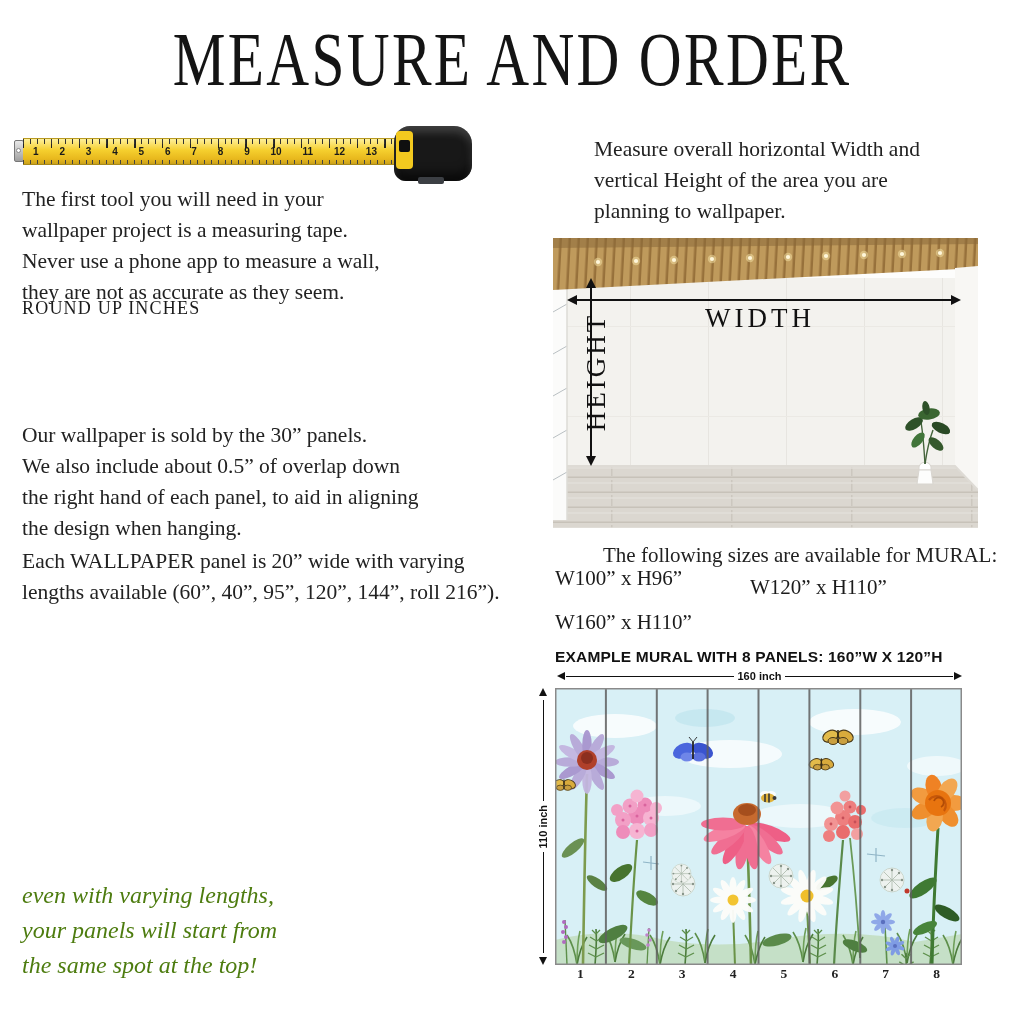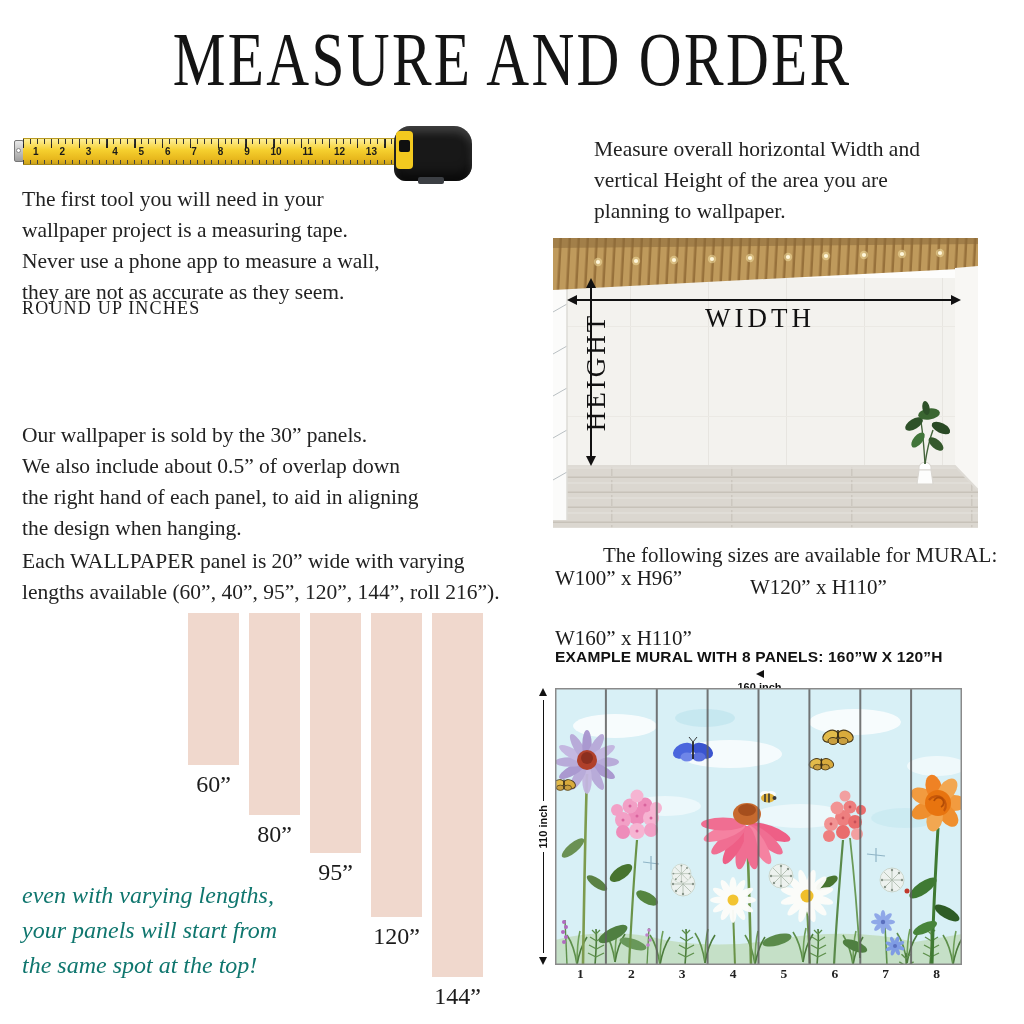--- a/index.html
+++ b/index.html
@@ -8,21 +8,21 @@
   #page { position:relative; width:1024px; height:1024px; background:#fff; overflow:hidden; }
 
   
   .title-wrap { position:absolute; top:16px; left:0; width:1024px; text-align:center; }
   .title-wrap h1 { display:inline-block; font-size:76px; font-weight:500; letter-spacing:3px;
                    transform:scaleX(0.78); transform-origin:center; white-space:nowrap; color:#141414; }
 
   
   .h2 { position:absolute; font-size:18px; letter-spacing:1.2px; font-weight:400; color:#1b1b1b; }
   .para { position:absolute; font-size:21.5px; line-height:31px; white-space:pre-line; color:#222; }
-  .note { position:absolute; font-size:24px; line-height:35px; font-style:italic; white-space:pre-line; color:#0f766e; }
+  .note { position:absolute; font-size:24px; line-height:35px; font-style:italic; white-space:pre-line; color:#4d7c0f; }
 
   
   .tape { position:absolute; left:14px; top:126px; width:458px; height:56px; }
   .tape-hook { position:absolute; left:0; top:14px; width:10px; height:22px; background:linear-gradient(#e8e8e8,#9f9f9f); border:1px solid #777; border-radius:2px; }
   .tape-hole { position:absolute; left:2px; top:22px; width:5px; height:5px; border-radius:50%; background:#fff; border:1px solid #888; }
   .tape-strip { position:absolute; left:9px; top:12px; width:390px; height:27px;
                 background:linear-gradient(#fef09a 0%, #f5cf2e 45%, #e8b81d 80%, #caa21a 100%);
                 border-top:1px solid #b89a23; border-bottom:1px solid #a8891a; }
   .ticks-major { position:absolute; top:0; left:0; right:0; height:9px;
                  background:repeating-linear-gradient(90deg,#222 0 1.4px,transparent 1.4px 27.8px); }
@@ -39,27 +39,27 @@
   .case-clip { position:absolute; left:24px; bottom:-3px; width:26px; height:7px; background:#3c3f44; border-radius:2px; }
 
   
   .bars { position:absolute; left:188px; top:613px; display:flex; gap:10px; align-items:flex-start; }
   .bar-col { display:flex; flex-direction:column; align-items:center; width:51px; }
   .bar { width:51px; }
   .bar-label { margin-top:6px; font-size:24px; color:#1b1b1b; }
 
   
   .sizes-grid { position:absolute; left:555px; top:566px; width:430px; display:grid;
-                grid-template-columns:195px 235px; row-gap:17px; font-size:21px; }
+                grid-template-columns:195px 235px; row-gap:1px; font-size:21px; }
   .sizes-grid .c2 { padding-top:9px; }
   .ex-head { position:absolute; left:555px; top:648px; font-family:"Liberation Sans",sans-serif;
              font-weight:bold; font-size:15.5px; color:#111; letter-spacing:.2px; }
 
   
-  .harrow { position:absolute; display:flex; align-items:center; gap:1px;flex-direction:column; }
+  .harrow { position:absolute; display:flex; align-items:center; gap:1px; }
   .harrow .ln { flex:1; border-top:1.5px solid #111; height:0; }
   .harrow .lbl { font-family:"Liberation Sans",sans-serif; font-weight:bold; font-size:11px; color:#111; padding:0 2px; }
   .ah { width:0; height:0; border-top:4px solid transparent; border-bottom:4px solid transparent; }
   .ah.l { border-right:8px solid #111; }
   .ah.r { border-left:8px solid #111; }
   .varrow { position:absolute; display:flex; flex-direction:column; align-items:center; gap:4px; }
   .varrow .lnv { flex:1; border-left:1.5px solid #111; width:0; }
   .varrow .lblv { font-family:"Liberation Sans",sans-serif; font-weight:bold; font-size:11px; color:#111;
                   writing-mode:vertical-rl; transform:rotate(180deg); }
   .av { width:0; height:0; border-left:4px solid transparent; border-right:4px solid transparent; }
@@ -118,42 +118,20 @@
 Never use a phone app to measure a wall,
 they are not as accurate as they seem.</div>
   <div class="h2" style="left:22px; top:298px;">ROUND UP INCHES</div>
   <div class="para" style="left:22px; top:420px;">Our wallpaper is sold by the 30” panels.
 We also include about 0.5” of overlap down
 the right hand of each panel, to aid in aligning
 the design when hanging.</div>
   <div class="para" style="left:22px; top:546px;">Each WALLPAPER panel is 20” wide with varying
 lengths available (60”, 40”, 95”, 120”, 144”, roll 216”).</div>
 
-  <div class="bars">
-    <div class="bar-col">
-      <div class="bar" style="height: 152px; background: rgb(240, 216, 205);"></div>
-      <div class="bar-label">60”</div>
-    </div>
-    <div class="bar-col">
-      <div class="bar" style="height: 202px; background: rgb(240, 216, 205);"></div>
-      <div class="bar-label">80”</div>
-    </div>
-    <div class="bar-col">
-      <div class="bar" style="height: 240px; background: rgb(240, 216, 205);"></div>
-      <div class="bar-label">95”</div>
-    </div>
-    <div class="bar-col">
-      <div class="bar" style="height: 304px; background: rgb(240, 216, 205);"></div>
-      <div class="bar-label">120”</div>
-    </div>
-    <div class="bar-col">
-      <div class="bar" style="height: 364px; background: rgb(240, 216, 205);"></div>
-      <div class="bar-label">144”</div>
-    </div>
-  </div>
 
   <div class="note" style="left:22px; top:878px;">even with varying lengths,
 your panels will start from
 the same spot at the top!</div>
 
   <div class="para" style="left:555px; top:134px;margin-left:39px;">Measure overall horizontal Width and
 vertical Height of the area you are
 planning to wallpaper.</div>
 
   <svg class="room-svg" width="425" height="290" viewBox="0 0 425 290">

